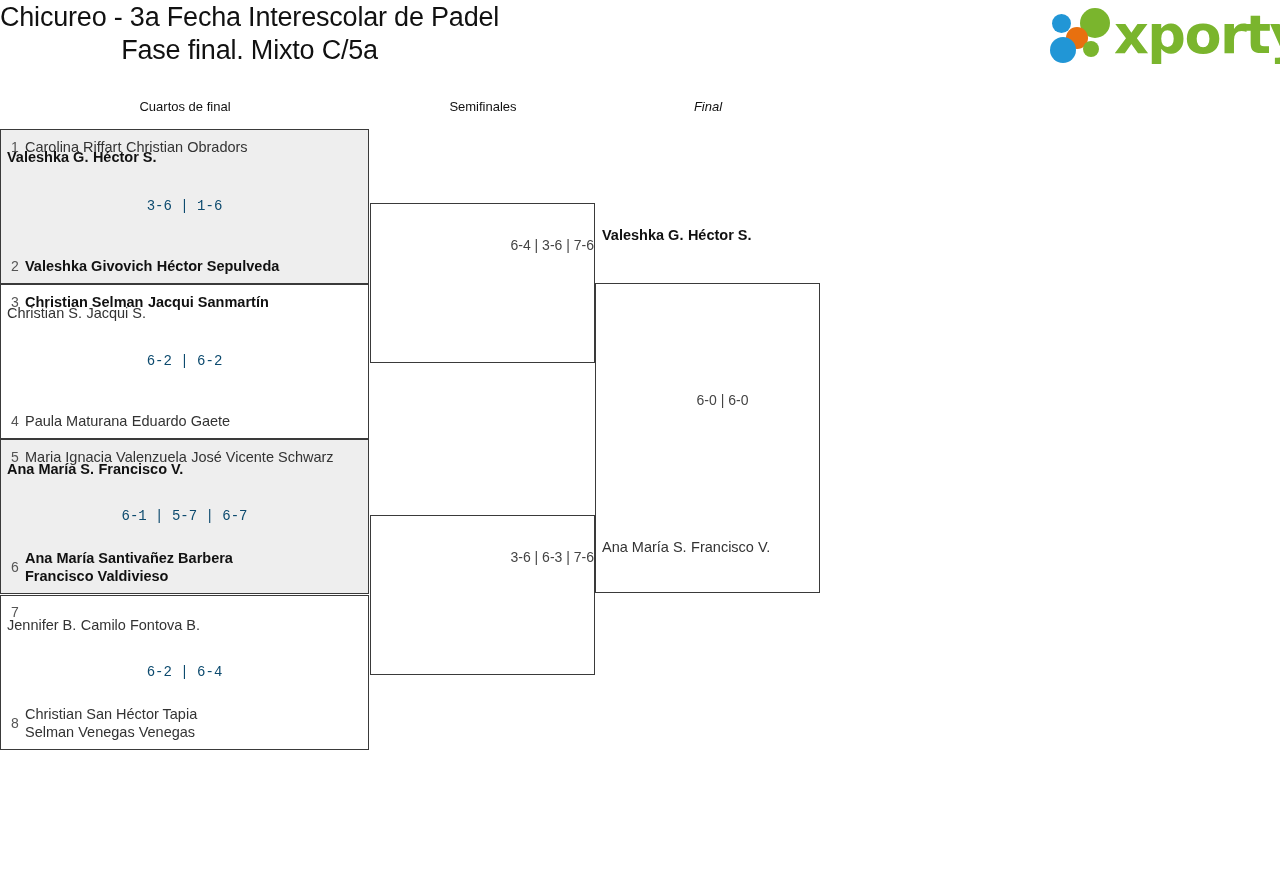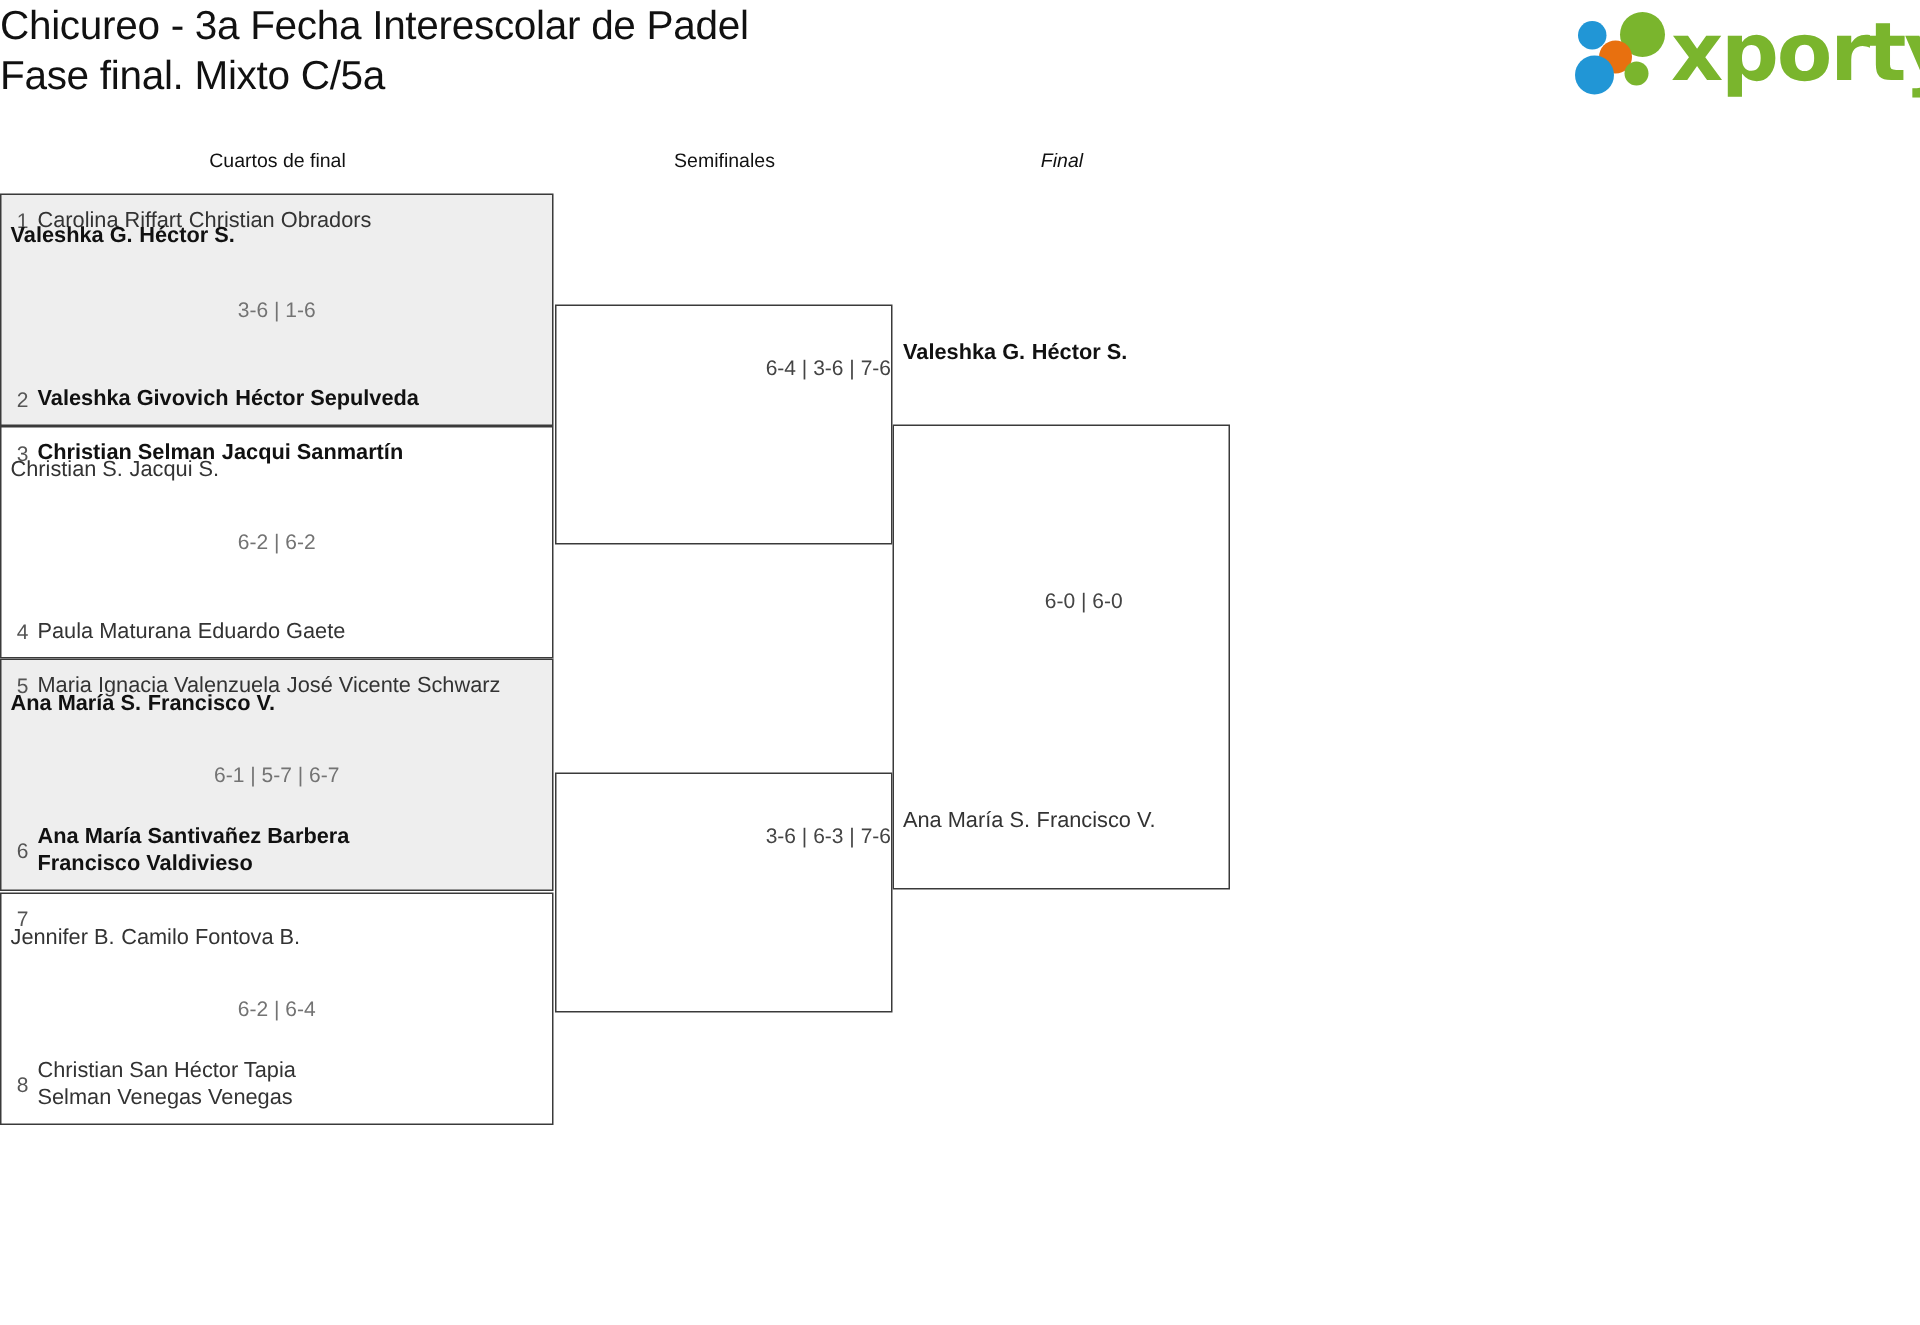--- a/index.html
+++ b/index.html
@@ -10,21 +10,21 @@
     color:#1a1a1a;
     overflow:hidden;
     position:relative;
   }
 
   
   #header{position:absolute;left:0;top:0;width:1280px;height:85px;}
   #title-block{position:absolute;left:0;top:1px;}
   .title-line{
     font-size:27px;line-height:33px;font-weight:400;color:#111;
-    letter-spacing:-0.2px;white-space:nowrap;
+    letter-spacing:-0.2px;white-space:nowrap;text-align:center;
   }
 
   
   #logo{position:absolute;left:1050px;top:6px;width:224px;height:60px;}
   #logo-dots{position:absolute;left:0px;top:2px;width:72px;height:56px;}
   .dot{position:absolute;border-radius:50%;}
   #dot-blue-small{left:2px;top:6px;width:19px;height:19px;background:#2196d6;}
   #dot-green-big{left:30px;top:0px;width:30px;height:30px;background:#7ab52d;}
   #dot-orange{left:16px;top:19px;width:22px;height:22px;background:#e8700f;}
   #dot-green-small{left:33px;top:33px;width:16px;height:16px;background:#7ab52d;}
@@ -70,21 +70,21 @@
     width:20px;flex:0 0 20px;text-align:center;
     font-size:14px;line-height:16px;color:#555;
   }
   .players{display:block;}
   .pname{
     font-size:14.5px;line-height:18px;color:#333;white-space:nowrap;
   }
   .winner .pname{font-weight:700;color:#111;}
   .qf-score{
     position:absolute;left:0;right:0;top:68px;
-    text-align:center;font-size:14px;line-height:17px;color:#737373;
+    text-align:center;font-size:14px;line-height:17px;color:#0c4a6e;font-family:Liberation Mono, monospace;
   }
 
   
   .sf-box{
     position:absolute;left:370px;width:225px;height:160px;
     border:1px solid #3a3a3a;background:#ffffff;box-sizing:border-box;
   }
   #sf1{top:203px;}
   #sf2{top:515px;}
   .sf-score{

